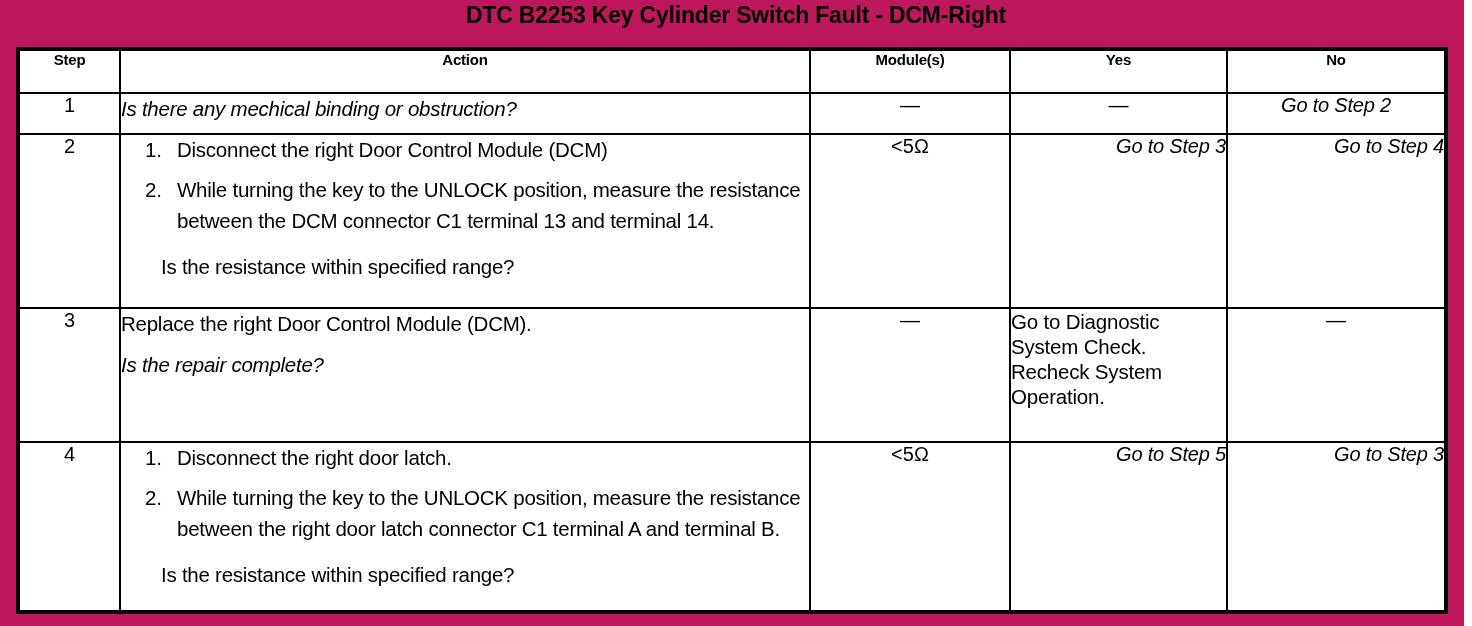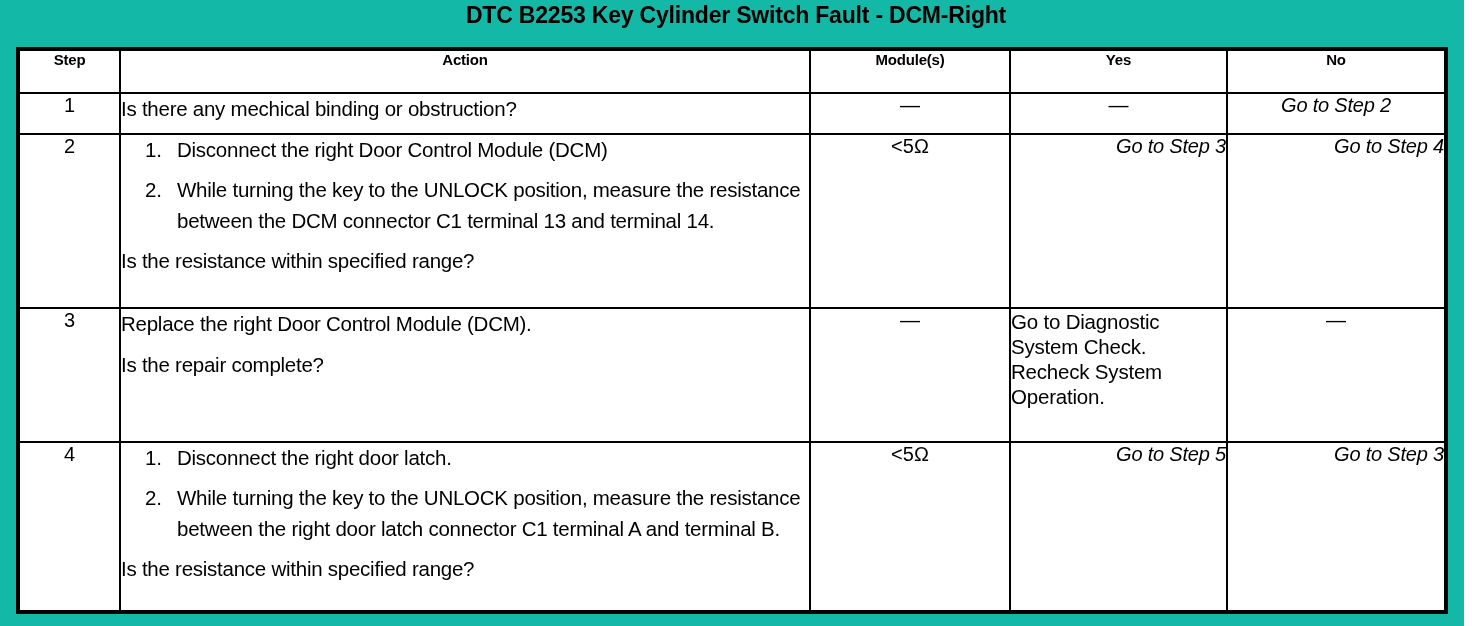--- a/index.html
+++ b/index.html
@@ -12,21 +12,21 @@
     height: 626px;
     font-family: "Liberation Sans", sans-serif;
     color: #000000;
     overflow: hidden;
   }
 
   #page {
     position: relative;
     width: 1464px;
     height: 626px;
-    background: #14b8a6;
+    background: #be185d;
   }
 
   
   .page-title {
     position: absolute;
     left: 0;
     top: 2px;
     width: 1472px;
     text-align: center;
     font-size: 23px;
@@ -130,23 +130,23 @@
     position: relative;
     padding-left: 56px;
     margin-bottom: 9px;
   }
   .num-list li:last-child { margin-bottom: 0; }
   .num-list li .num {
     position: absolute;
     left: 24px;
     top: 0;
   }
-  .tail-line { margin: 10px 0 0 0; }
+  .tail-line { margin: 16px 0 0 0; padding-left: 40px; }
   .plain-line { margin: 0 0 10px 0; }
-  .plain-line:last-child { margin-bottom: 0; }
+  .plain-line:last-child { margin-bottom: 0; font-style: italic; }
 </style>
 </head>
 <body>
 
 <div id="page">
 
   <div class="page-title">DTC B2253 Key Cylinder Switch Fault - DCM-Right</div>
 
   <table class="dtc-table">
     <colgroup>

